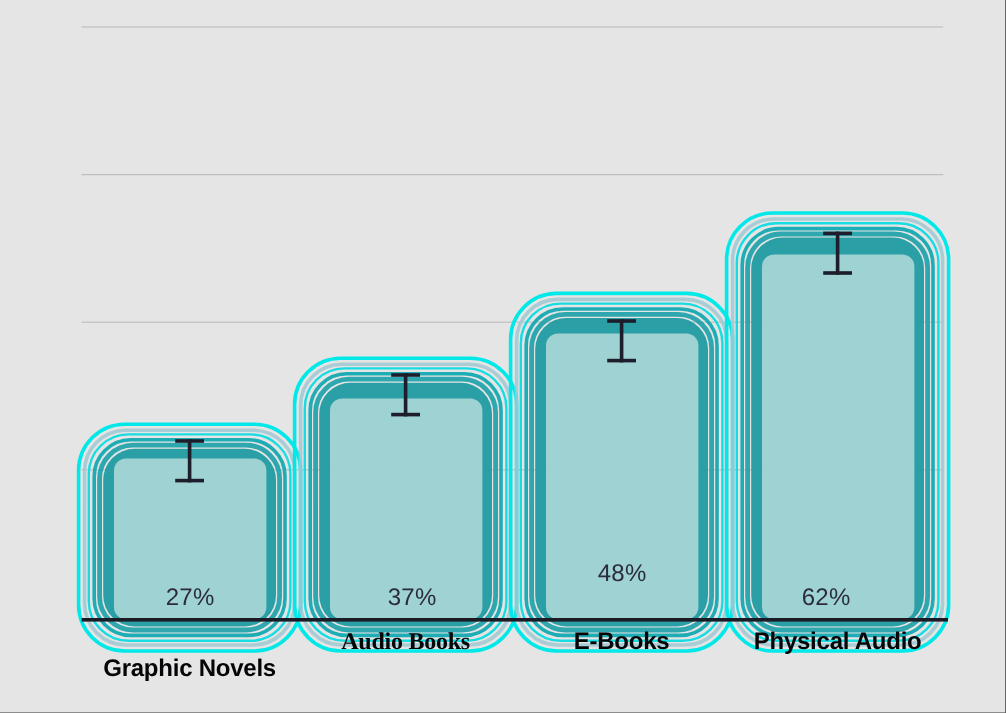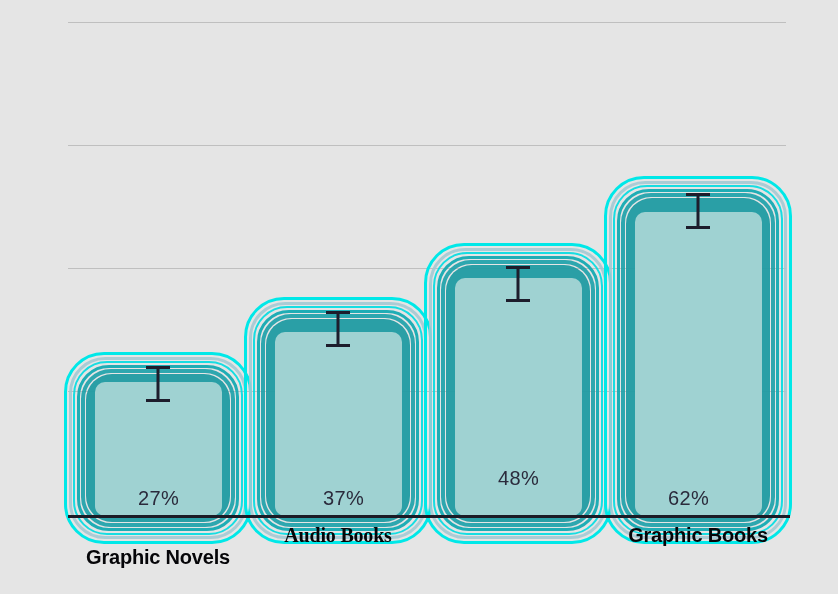--- a/index.html
+++ b/index.html
@@ -81,33 +81,34 @@
     <div class="glow" style="left:21px;top:21px;right:21px;bottom:21px;border:4px solid rgba(26,160,168,.9);border-radius:30px;"></div>
     <div class="glow" style="left:26px;top:26px;right:26px;bottom:26px;background:rgba(32,155,162,.95);border-radius:26px;"></div>
     <div class="bar-inner" style="left:35px;top:39px;width:127px;height:238px;"></div>
   </div>
   <div class="errbar" style="left:506px;top:266px;width:24px;height:36px;">
     <div class="cap top"></div>
     <div class="stem"></div>
     <div class="cap bot"></div>
   </div>
   <div class="value-label" style="left:455px;top:467px;width:127px;">48%</div>
+  <div class="cat-label" style="left:418px;top:524px;width:200px;">E-Books</div>
 
   <div class="bar-group" style="left:600px;top:172px;width:196px;height:376px;">
     <div class="glow" style="left:4px;top:4px;right:4px;bottom:4px;border:3px solid #00e8e8;"></div>
     <div class="glow" style="left:9px;top:9px;right:9px;bottom:9px;border:3px solid rgba(160,200,210,.85);border-radius:36px;"></div>
     <div class="glow" style="left:13px;top:13px;right:13px;bottom:13px;border:2px solid rgba(0,220,225,.9);border-radius:34px;"></div>
     <div class="glow" style="left:17px;top:17px;right:17px;bottom:17px;border:3px solid rgba(20,170,178,.95);border-radius:32px;"></div>
     <div class="glow" style="left:21px;top:21px;right:21px;bottom:21px;border:4px solid rgba(26,160,168,.9);border-radius:30px;"></div>
     <div class="glow" style="left:26px;top:26px;right:26px;bottom:26px;background:rgba(32,155,162,.95);border-radius:26px;"></div>
     <div class="bar-inner" style="left:35px;top:40px;width:127px;height:304px;"></div>
   </div>
   <div class="errbar" style="left:686px;top:193px;width:24px;height:36px;">
     <div class="cap top"></div>
     <div class="stem"></div>
     <div class="cap bot"></div>
   </div>
   <div class="value-label" style="left:635px;top:487px;width:107px;">62%</div>
-  <div class="cat-label" style="left:598px;top:524px;width:200px;">Graphic Books</div>
+  <div class="cat-label" style="left:598px;top:524px;width:200px;">Physical Audio</div>
 
   <div class="axisline" style="left:68px;width:722px;top:515px;"></div>
 
 </div>
 
 </body></html>

